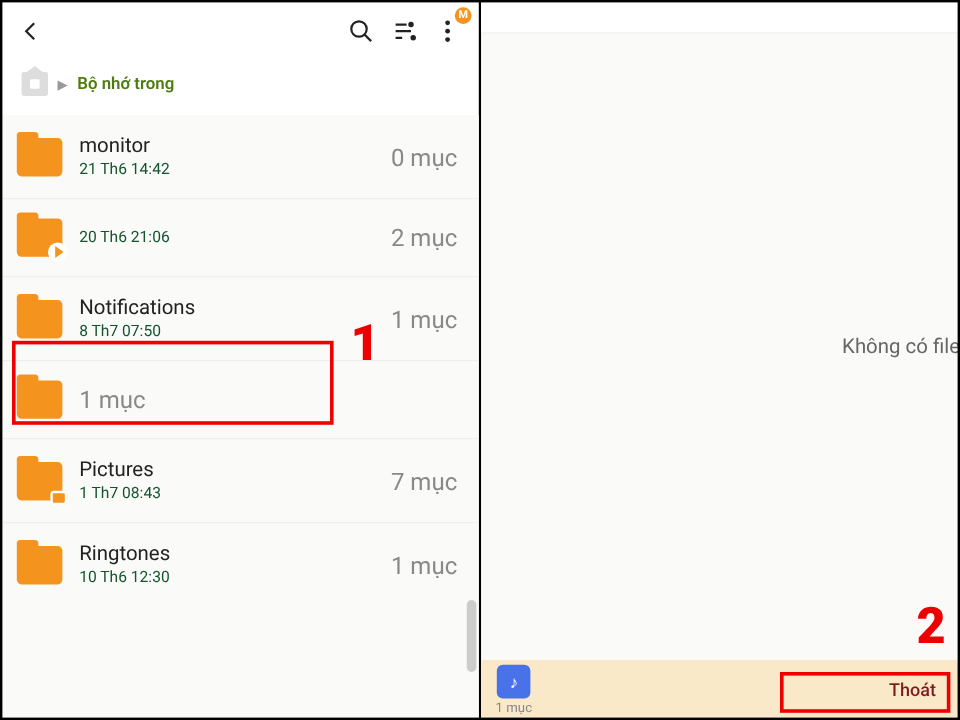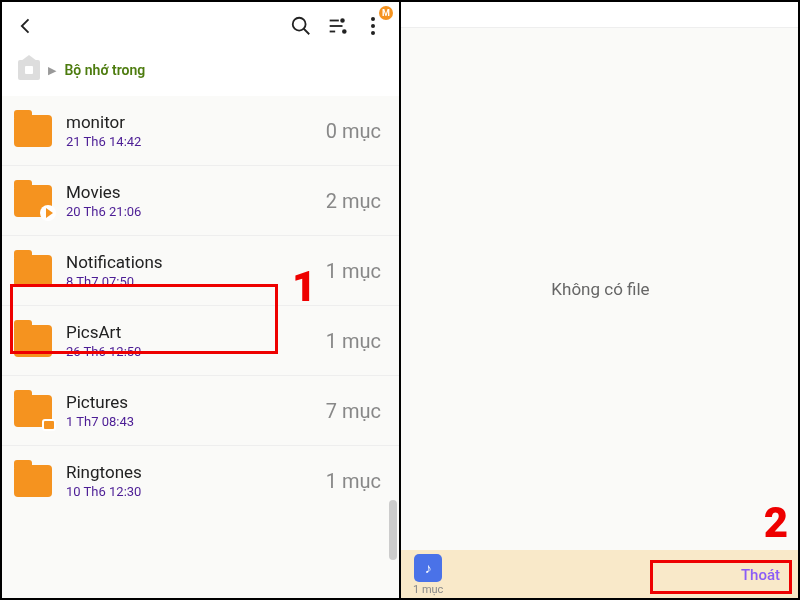--- a/index.html
+++ b/index.html
@@ -27,39 +27,39 @@
 .list { flex: 1; overflow-y: auto; background: #fafaf8; }
 .row { display: flex; align-items: center; padding: 16px 14px; gap: 14px; position: relative; }
 .row + .row { border-top: 1px solid #eee; }
 .folder-ico { width: 38px; height: 32px; background: #f5931f; border-radius: 4px; position: relative; flex-shrink: 0; }
 .folder-ico::before { content: ''; position: absolute; top: -5px; left: 0; width: 18px; height: 8px; background: #f5931f; border-radius: 3px 3px 0 0; }
 .folder-ico .overlay { position: absolute; bottom: -4px; right: -4px; width: 16px; height: 16px; border-radius: 50%; background: #fff; display: flex; align-items: center; justify-content: center; }
 .folder-ico .overlay.play::after { content: ''; width: 0; height: 0; border-left: 7px solid #f5931f; border-top: 5px solid transparent; border-bottom: 5px solid transparent; margin-left: 2px; }
 .folder-ico .overlay.img { background: #f5931f; border: 2px solid #fff; border-radius: 3px; width: 14px; height: 12px; }
 .row-main { flex: 1; display: flex; flex-direction: column; gap: 2px; }
 .row-name { font-size: 17px; color: #222; }
-.row-date { font-size: 13px; color: #4c1d95; }
+.row-date { font-size: 13px; color: #14532d; }
 .row-count { font-size: 20px; color: #888; padding-right: 4px; }
 
 .hl-box { position: absolute; border: 3px solid #e00; pointer-events: none; }
 .hl-1 { left: 10px; top: 284px; width: 268px; height: 70px; }
 .hl-num { position: absolute; color: #e00; font-size: 42px; font-weight: 900; }
 .num-1 { left: 292px; top: 262px; }
 .hl-2 { right: 8px; bottom: 6px; width: 142px; height: 34px; }
 .num-2 { right: 12px; top: 498px; }
 
 .scrollhint { position: absolute; right: 2px; bottom: 40px; width: 8px; height: 60px; background: #ccc; border-radius: 4px; }
 
-.empty { flex: 1; display: flex; align-items: center; justify-content: center; color: #666; font-size: 17px; }
+.empty { flex: 1; display: flex; align-items: center; justify-content: flex-end; color: #666; font-size: 17px; }
 .top-strip { height: 28px; background: #fff; border-bottom: 1px solid #eee; }
 
 .bottom-bar { height: 50px; background: #f9e9c9; display: flex; align-items: center; padding: 0 12px; gap: 10px; }
 .clip-ico { width: 28px; height: 28px; background: #4a72e8; border-radius: 5px; display: flex; align-items: center; justify-content: center; color: #fff; font-size: 14px; }
 .clip-count { font-size: 11px; color: #888; }
-.bar-btn { color: #8b5cf6; font-size: 15px; font-weight: 500; padding: 6px 8px; cursor: pointer; }
+.bar-btn { color: #7f1d1d; font-size: 15px; font-weight: 500; padding: 6px 8px; cursor: pointer; }
 </style>
 </head>
 <body>
 
 <div class="container">
   <div class="panel panel-left">
     <div class="topbar">
       <div class="back">
         <svg width="20" height="20" viewBox="0 0 24 24" fill="none" stroke="#222" stroke-width="2.2">
             <path d="M15 4 L7 12 L15 20"></path>
@@ -104,39 +104,34 @@
             <div class="row-name">monitor</div>
             <div class="row-date">21 Th6 14:42</div>
           </div>
           <div class="row-count">0 mục</div>
         </div>
         <div class="row">
           <div class="folder-ico">
             <div class="overlay play"></div>
           </div>
           <div class="row-main">
-            <div class="row-name">Movies</div>
             <div class="row-date">20 Th6 21:06</div>
           </div>
           <div class="row-count">2 mục</div>
         </div>
         <div class="row">
           <div class="folder-ico"></div>
           <div class="row-main">
             <div class="row-name">Notifications</div>
             <div class="row-date">8 Th7 07:50</div>
           </div>
           <div class="row-count">1 mục</div>
         </div>
         <div class="row">
           <div class="folder-ico"></div>
-          <div class="row-main">
-            <div class="row-name">PicsArt</div>
-            <div class="row-date">26 Th6 12:50</div>
-          </div>
           <div class="row-count">1 mục</div>
         </div>
         <div class="row">
           <div class="folder-ico">
             <div class="overlay img"></div>
           </div>
           <div class="row-main">
             <div class="row-name">Pictures</div>
             <div class="row-date">1 Th7 08:43</div>
           </div>

